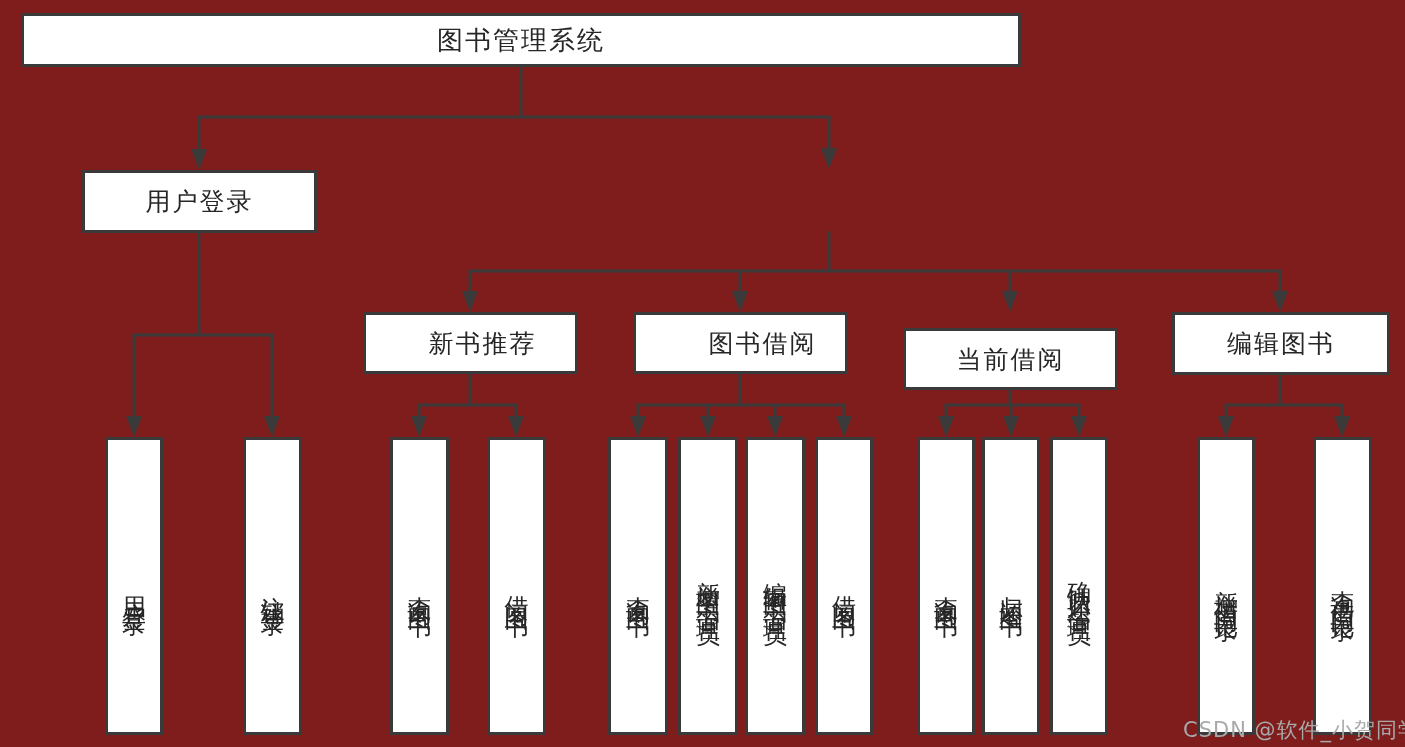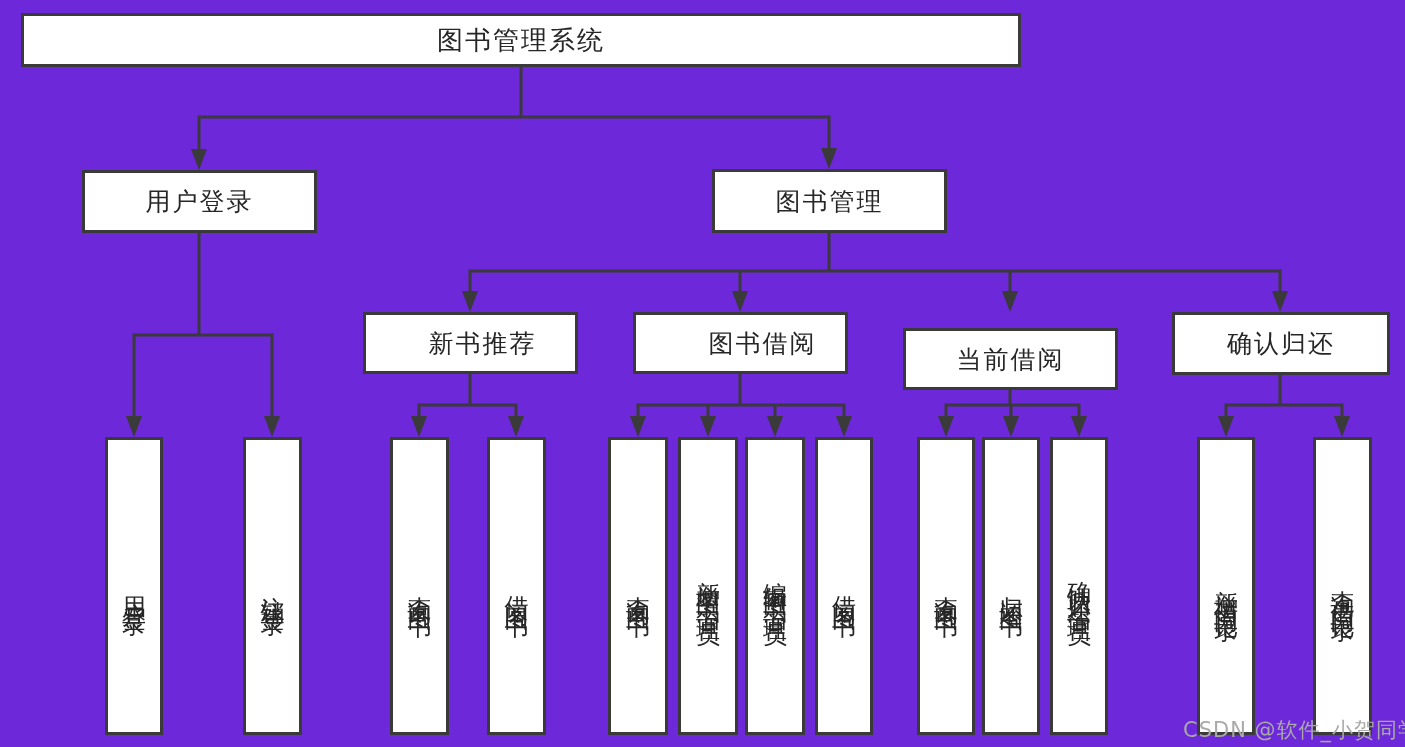--- a/index.html
+++ b/index.html
@@ -5,21 +5,21 @@
   html, body {
     margin: 0;
     padding: 0;
     background: #ffffff;
     font-family: "DejaVu Sans", "Liberation Sans", sans-serif;
   }
   .stage {
     position: relative;
     width: 1405px;
     height: 747px;
-    background: #6d28d9;
+    background: #7f1d1d;
     overflow: hidden;
   }
   .connectors {
     position: absolute;
     left: 0;
     top: 0;
     pointer-events: none;
   }
   .node {
     position: absolute;
@@ -116,35 +116,32 @@
     <use href="#ah" x="1342" y="437"></use>
   </svg>
 
   <div class="node hnode root" style="left:21px; top:13px; width:1000px; height:54px;">
     <span>图书管理系统</span>
   </div>
 
   <div class="node hnode" style="left:82px; top:170px; width:235px; height:63px;">
     <span>用户登录</span>
   </div>
-  <div class="node hnode" style="left:712px; top:169px; width:235px; height:64px;">
-    <span>图书管理</span>
-  </div>
 
   <div class="node hnode" style="left:363px; top:312px; width:215px; height:62px;padding-left:24px;">
     <span>新书推荐</span>
   </div>
   <div class="node hnode" style="left:633px; top:312px; width:215px; height:62px;padding-left:44px;">
     <span>图书借阅</span>
   </div>
   <div class="node hnode" style="left:903px; top:328px; width:215px; height:62px;">
     <span>当前借阅</span>
   </div>
   <div class="node hnode" style="left:1172px; top:312px; width:218px; height:63px;">
-    <span>确认归还</span>
+    <span>编辑图书</span>
   </div>
 
   <div class="node vnode" style="left:105px; top:437px; width:58px; height:298px;">
     <span class="vtext">用户登录</span>
   </div>
   <div class="node vnode" style="left:243px; top:437px; width:59px; height:298px;">
     <span class="vtext">注销登录</span>
   </div>
 
   <div class="node vnode" style="left:390px; top:437px; width:59px; height:298px;">

